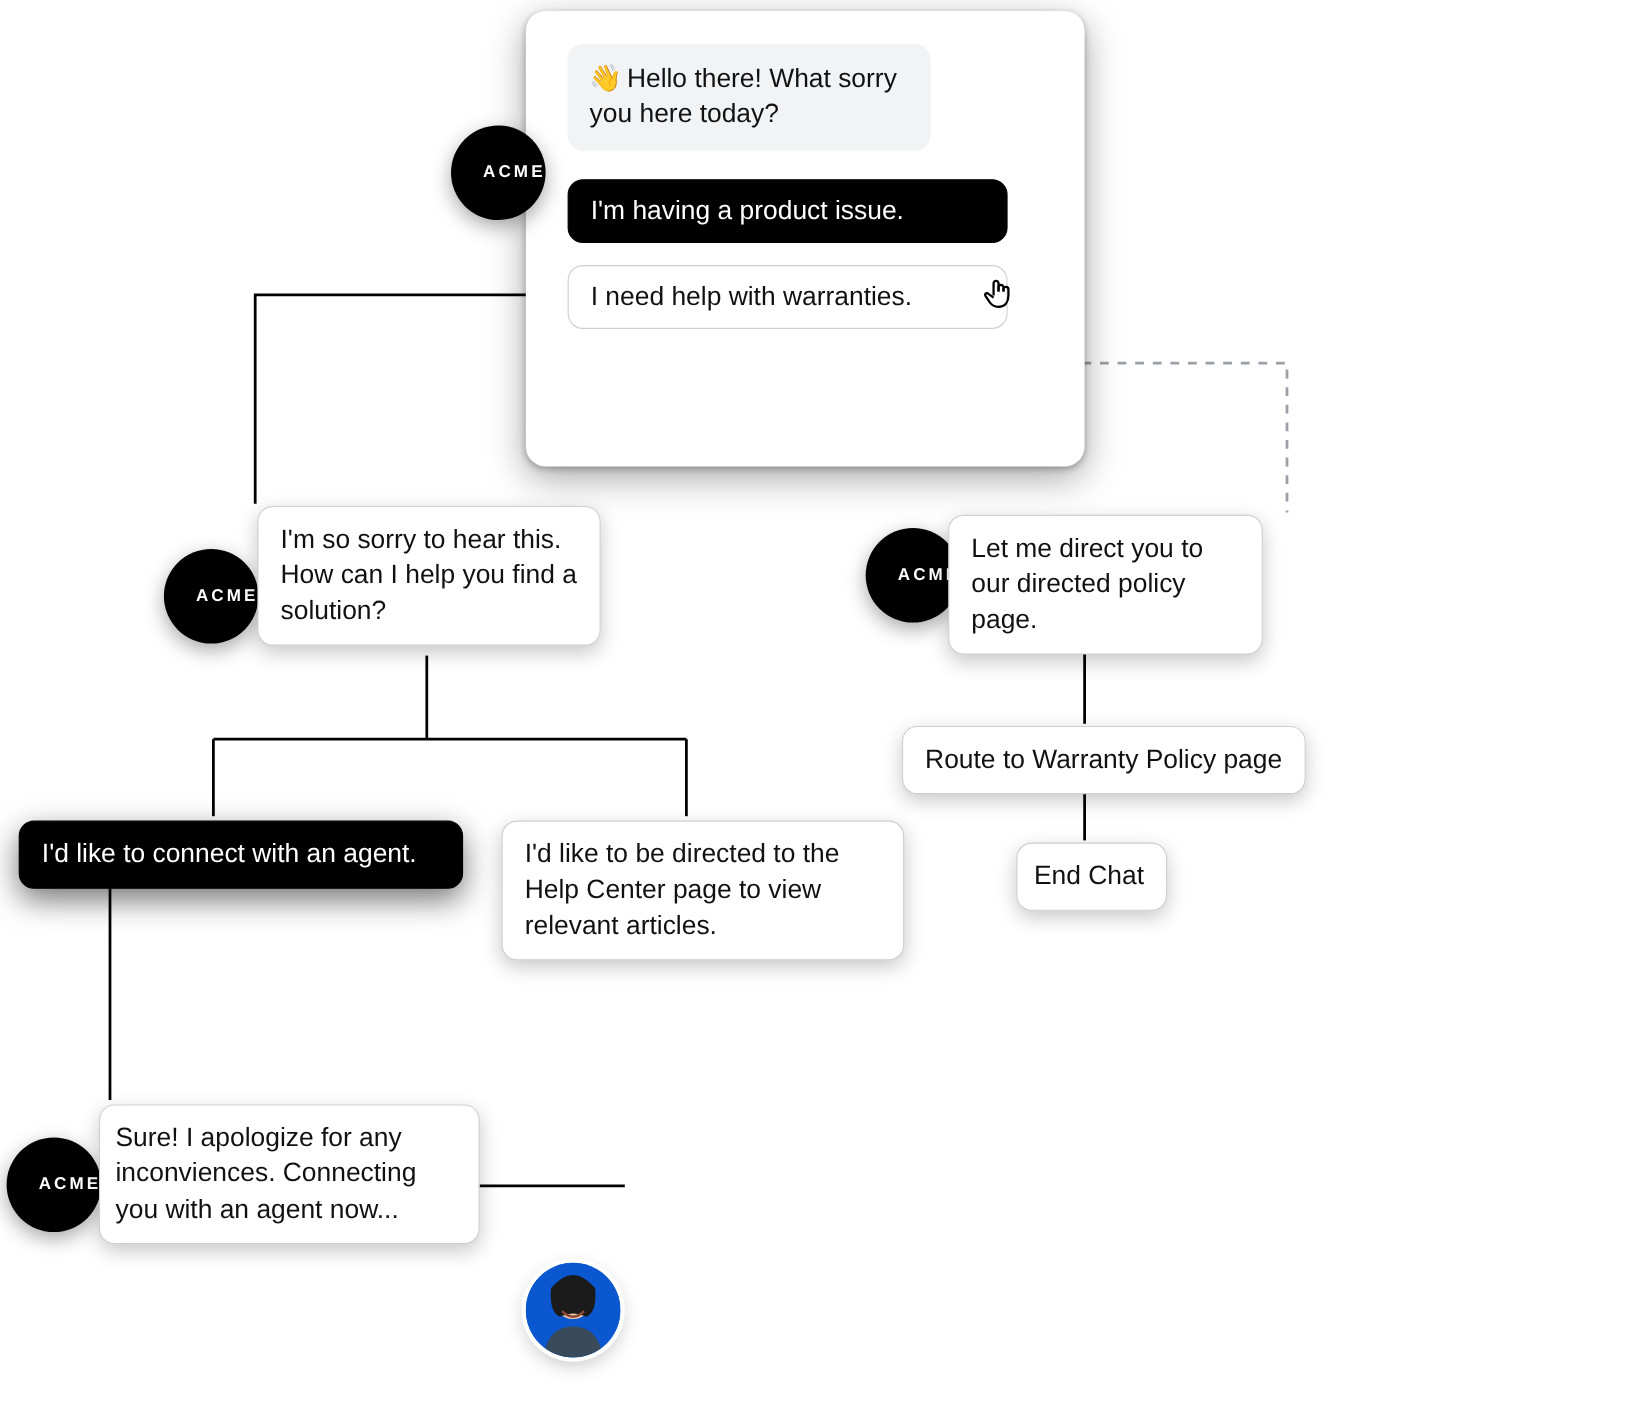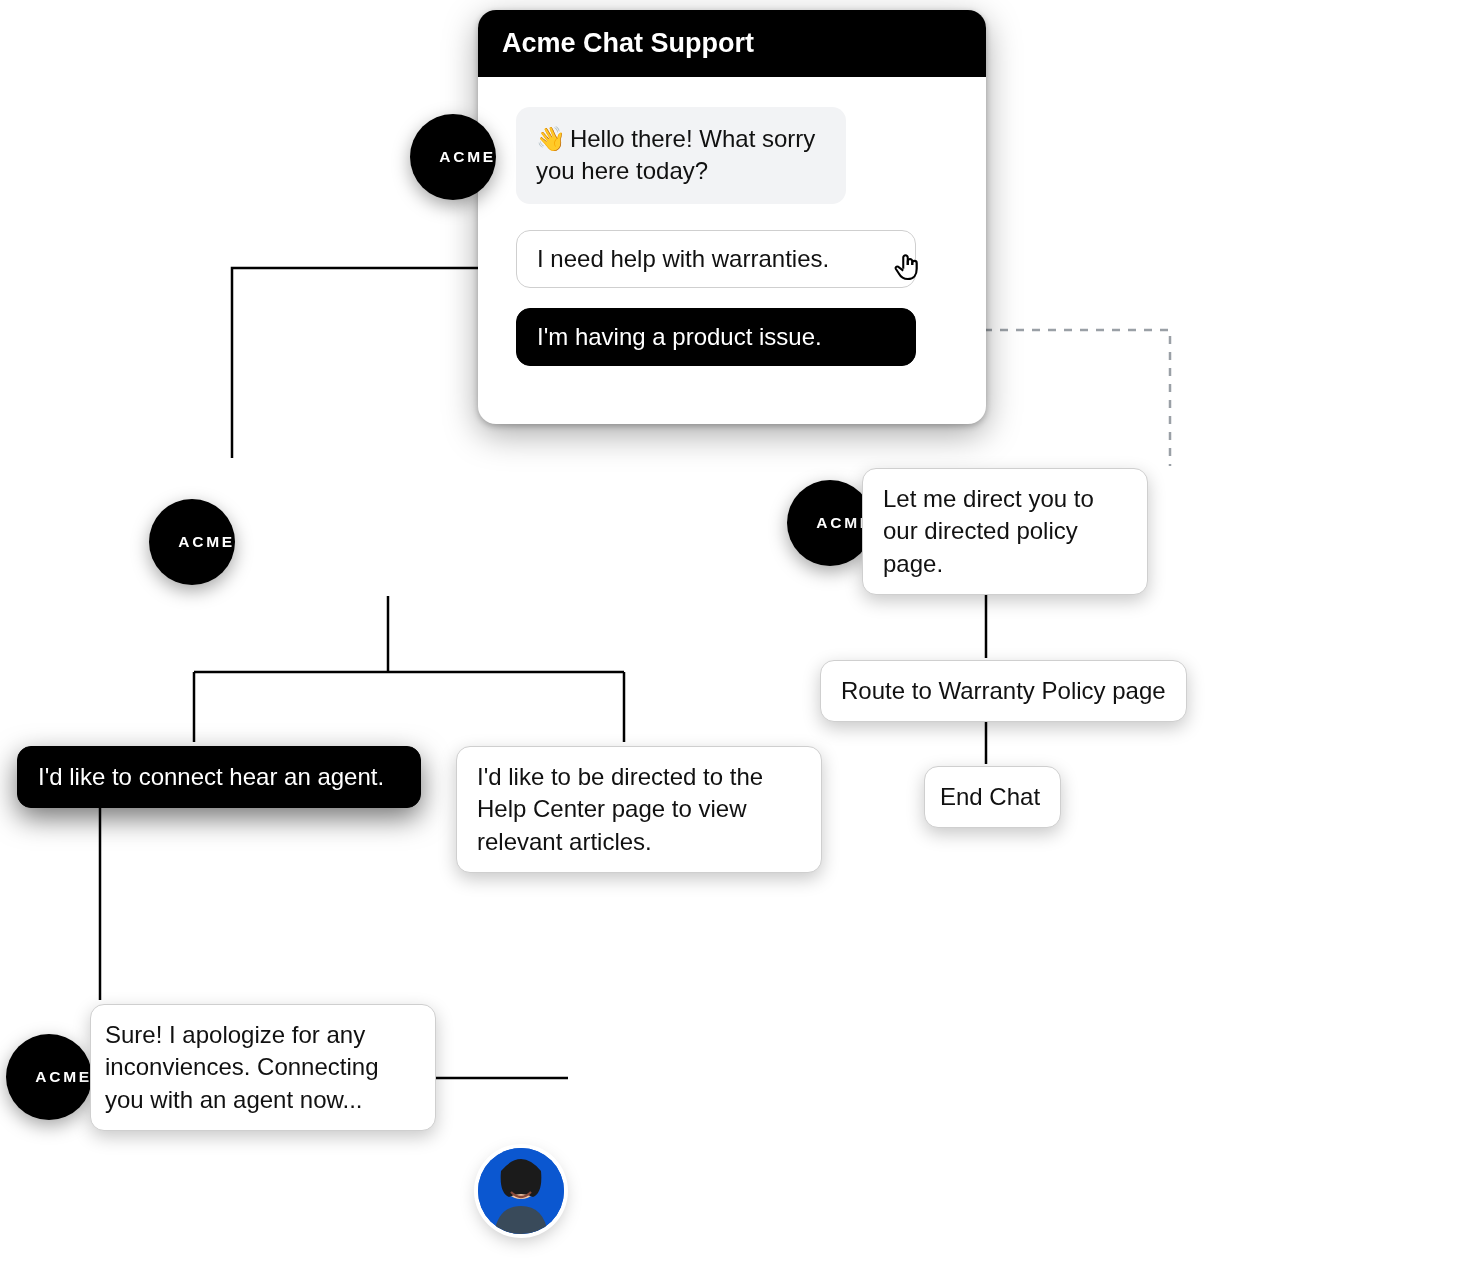--- a/index.html
+++ b/index.html
@@ -132,26 +132,25 @@
 
   <path d="M100 800 V 1000" stroke="#000" stroke-width="2.5" fill="none"></path>
 
   <path d="M436 1078 H 568" stroke="#000" stroke-width="2.5" fill="none"></path>
 
   <path d="M986 568 V 658" stroke="#000" stroke-width="2.5" fill="none"></path>
   <path d="M986 718 V 764" stroke="#000" stroke-width="2.5" fill="none"></path>
 </svg>
 
 <div class="chat-widget">
-  <div class="chat-header">Acme Chat Support</div>
   <div class="greet">
     <span class="wave">👋</span><span>Hello there! What sorry you here today?</span>
   </div>
+  <div class="qr sel">I'm having a product issue.</div>
   <div class="qr">I need help with warranties.</div>
-  <div class="qr sel">I'm having a product issue.</div>
 </div>
 
 <span class="cursor" style="left:892px; top:250px;">
   <svg viewBox="0 0 32 36" fill="none" stroke="#000" stroke-width="2.2">
     <path d="M12 20 V8 a2.4 2.4 0 1 1 4.8 0 V16"></path>
     <path d="M16.8 16 v-4 a2.4 2.4 0 1 1 4.8 0 v4"></path>
     <path d="M21.6 16 v-2 a2.4 2.4 0 1 1 4.8 0 v6 c0 6 -3 11 -9.6 11 -4.8 0 -7.4 -2.2 -9.5 -6 L4 20 c-.8 -1.4 .9 -3 2.4 -2.2 L12 22"></path>
   </svg>
 </span>
 
@@ -161,22 +160,23 @@
 <div class="acme" style="left:149px; top:499px;">
       <span>ACME</span>
     </div>
 <div class="acme" style="left:787px; top:480px;">
       <span>ACME</span>
     </div>
 <div class="acme" style="left:6px;  top:1034px;">
       <span>ACME</span>
     </div>
 
+<div class="node" style="left:234px; top:460px; width:312px;">I'm so sorry to hear this. How can I help you find a solution?</div>
 
-<div class="node dark shadowed" style="left:17px; top:746px; width:404px;">I'd like to connect hear an agent.</div>
+<div class="node dark shadowed" style="left:17px; top:746px; width:404px;">I'd like to connect with an agent.</div>
 
 <div class="node" style="left:456px; top:746px; width:366px;">I'd like to be directed to the Help Center page to view relevant articles.</div>
 
 <div class="node" style="left:90px; top:1004px; width:346px;padding-left:14px;">Sure! I apologize for any inconviences. Connecting you with an agent now...</div>
 
 
 <div class="avatar" style="left:478px; top:1148px;">
   <svg viewBox="0 0 86 86">
     <rect width="86" height="86" fill="#0b57d0"></rect>
     <circle cx="43" cy="33" r="18" fill="#f3c8a6"></circle>

